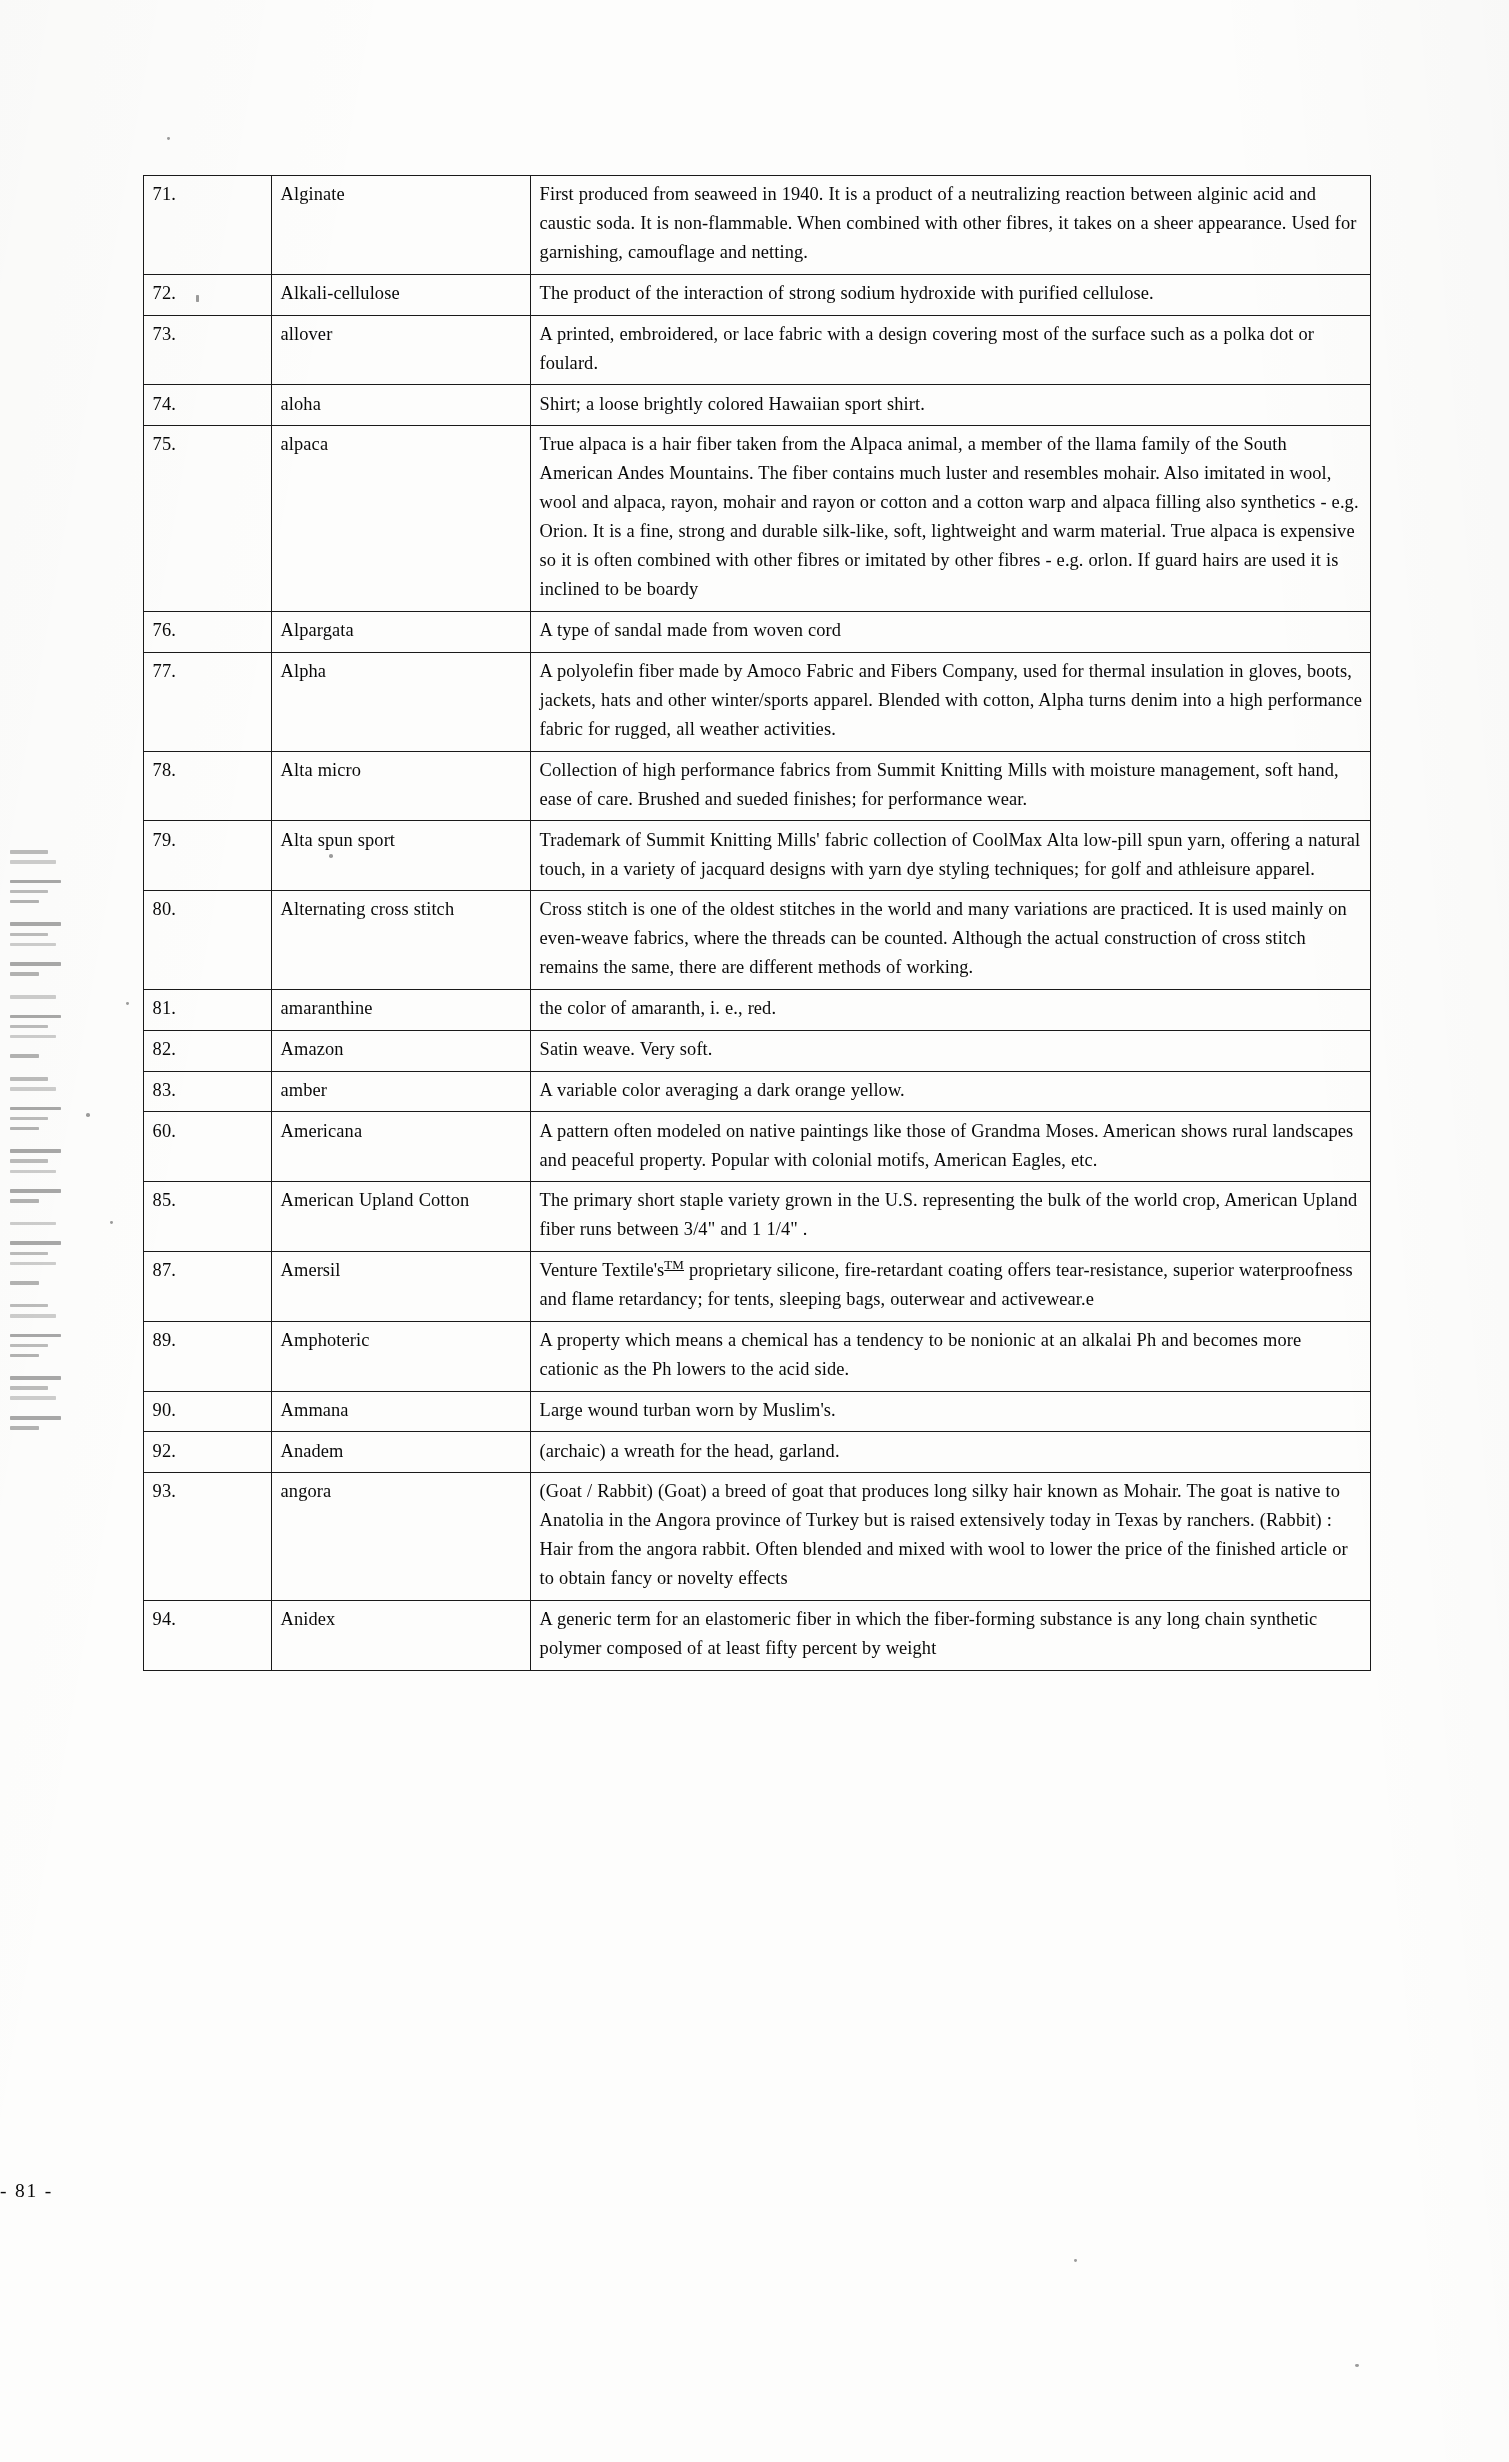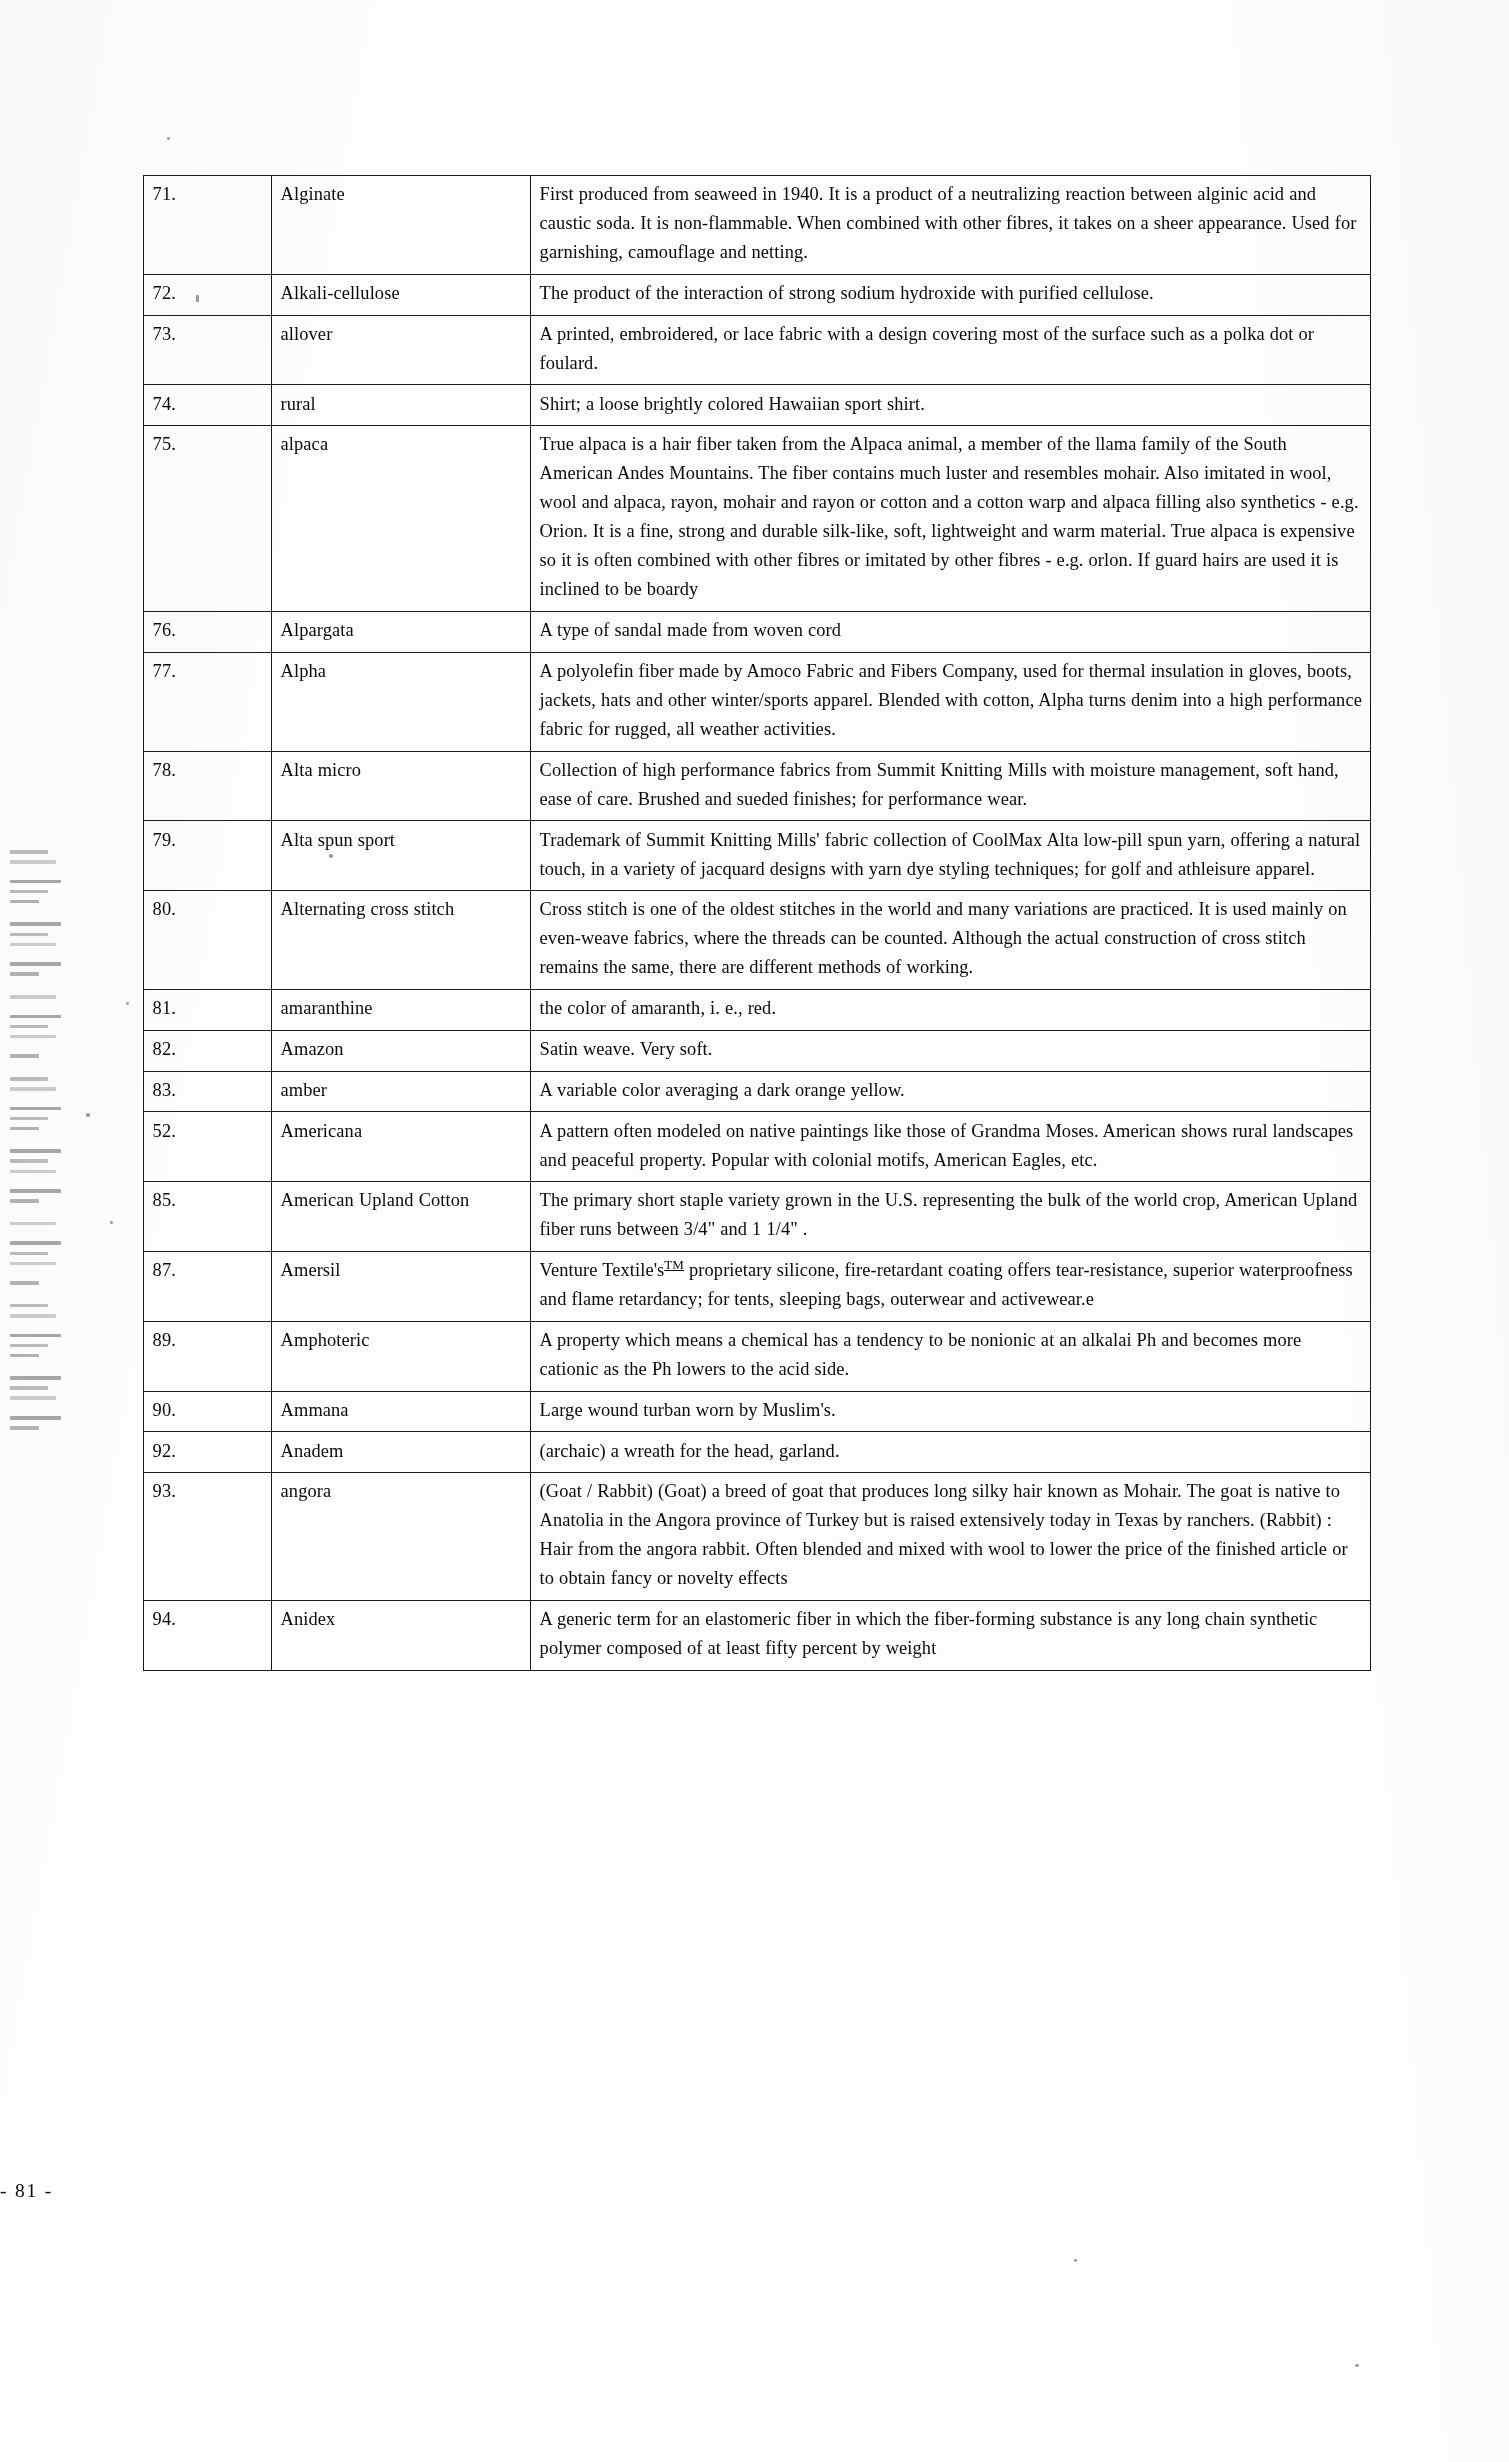--- a/index.html
+++ b/index.html
@@ -187,21 +187,21 @@
             <td class="term">Alkali-cellulose</td>
             <td class="def">The product of the interaction of strong sodium hydroxide with purified cellulose.</td>
           </tr>
           <tr>
             <td class="num">73.</td>
             <td class="term">allover</td>
             <td class="def">A printed, embroidered, or lace fabric with a design covering most of the surface such as a polka dot or foulard.</td>
           </tr>
           <tr>
             <td class="num">74.</td>
-            <td class="term">rural</td>
+            <td class="term">aloha</td>
             <td class="def">Shirt;  a loose brightly colored Hawaiian sport shirt.</td>
           </tr>
           <tr>
             <td class="num">75.</td>
             <td class="term">alpaca</td>
             <td class="def">True alpaca is a hair fiber taken from the Alpaca animal, a member of the llama family of the South American Andes Mountains. The fiber contains much luster and resembles mohair. Also imitated in wool, wool and alpaca, rayon, mohair and rayon or cotton and a cotton warp and alpaca filling also synthetics - e.g. Orion. It is a  fine, strong and durable silk-like, soft, lightweight and warm material.  True alpaca is expensive so it is often combined with other fibres or imitated by other fibres - e.g. orlon. If guard hairs are used it is inclined to be boardy</td>
           </tr>
           <tr>
             <td class="num">76.</td>
             <td class="term">Alpargata</td>
@@ -236,21 +236,21 @@
             <td class="num">82.</td>
             <td class="term">Amazon</td>
             <td class="def">Satin weave. Very soft.</td>
           </tr>
           <tr>
             <td class="num">83.</td>
             <td class="term">amber</td>
             <td class="def">A variable color averaging a dark orange yellow.</td>
           </tr>
           <tr>
-            <td class="num">52.</td>
+            <td class="num">60.</td>
             <td class="term">Americana</td>
             <td class="def">A pattern often modeled on native paintings like those of Grandma Moses. American shows rural landscapes and peaceful property. Popular with colonial motifs, American Eagles, etc.</td>
           </tr>
           <tr>
             <td class="num">85.</td>
             <td class="term">American Upland Cotton</td>
             <td class="def">The primary short staple variety grown in the U.S. representing the bulk of the world crop, American Upland fiber runs between 3/4" and 1 1/4" .</td>
           </tr>
           <tr>
             <td class="num">87.</td>

